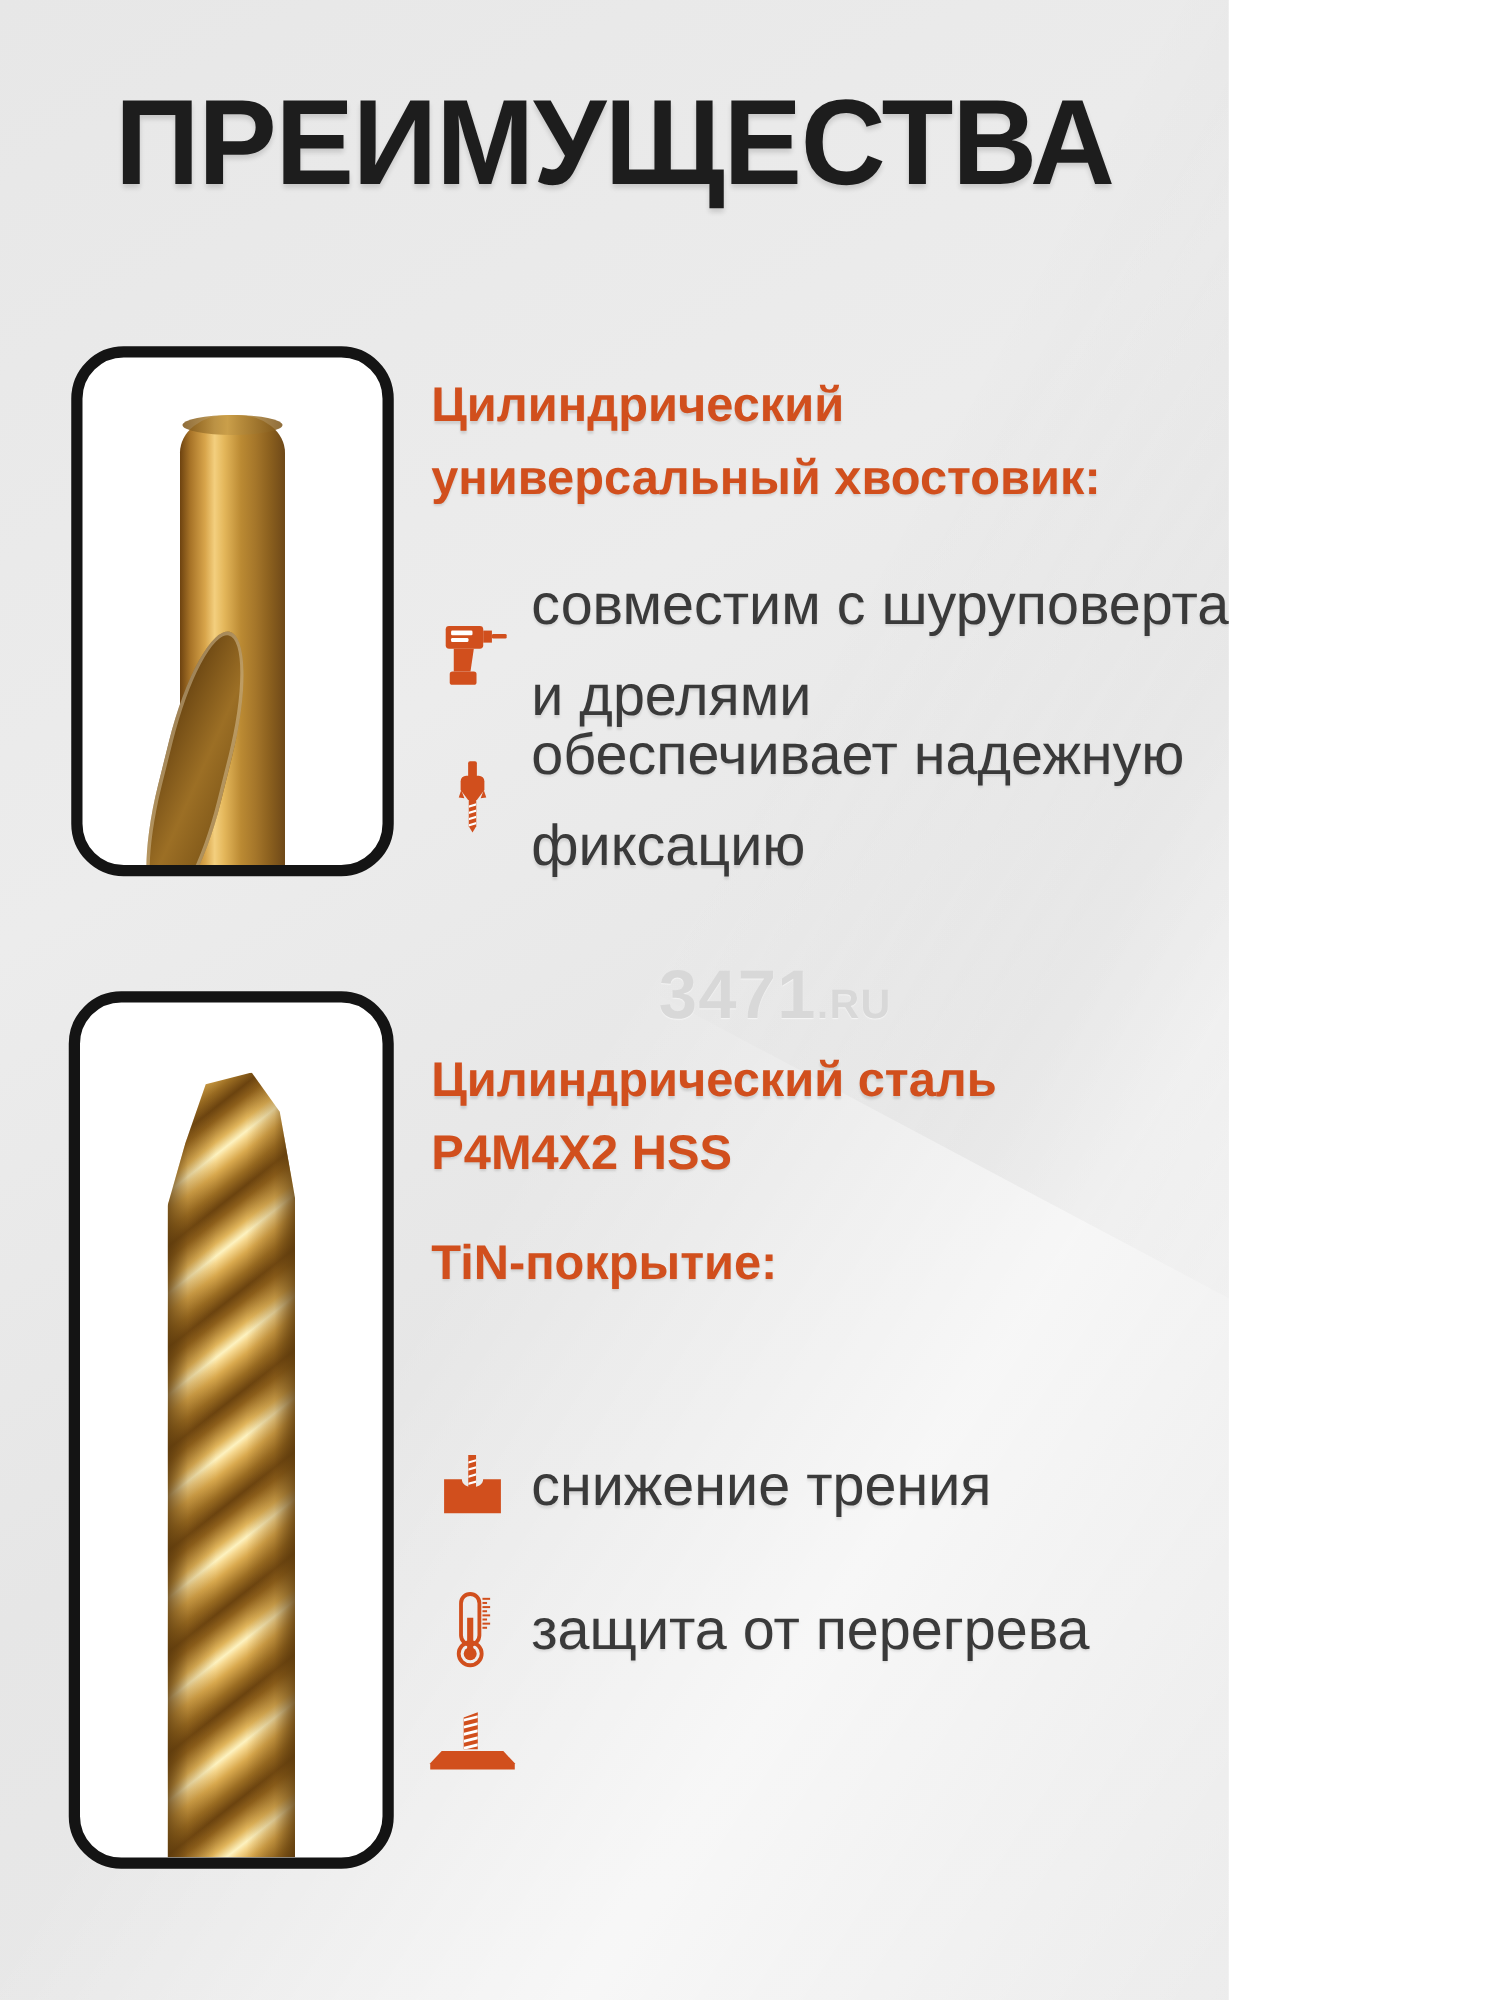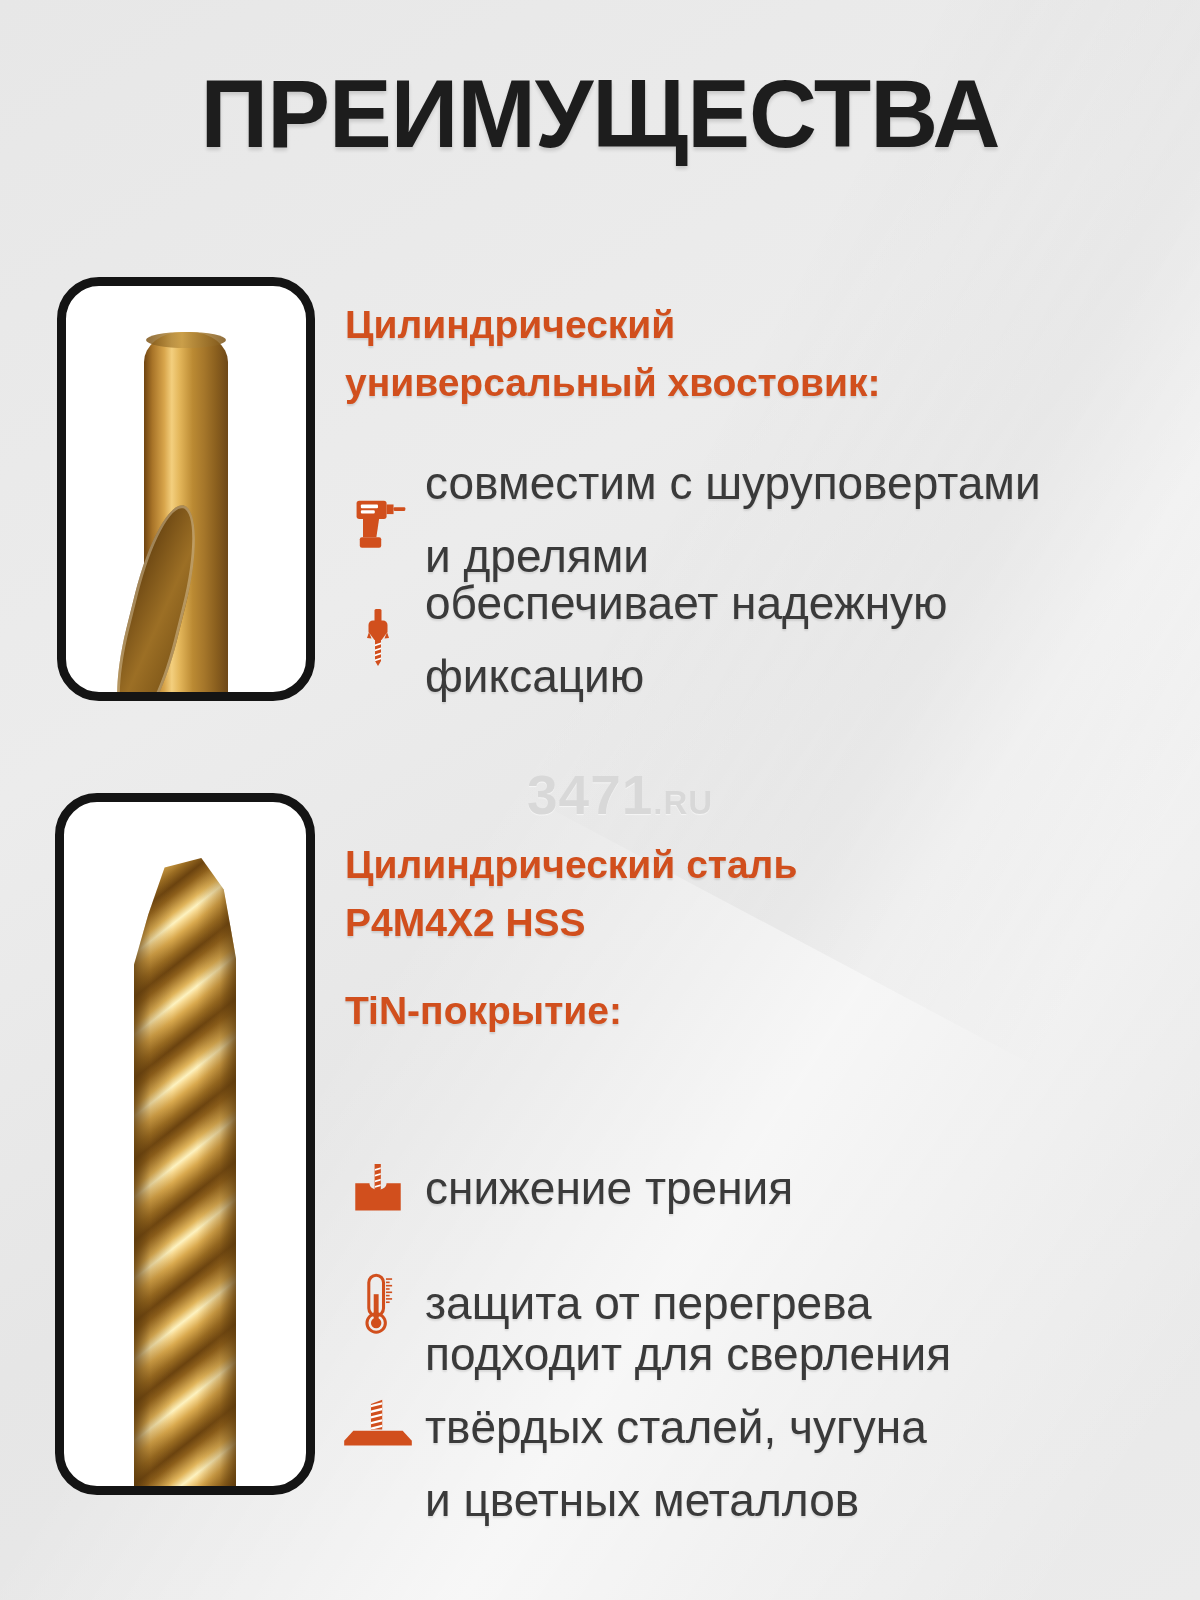--- a/index.html
+++ b/index.html
@@ -1,17 +1,17 @@
 <!DOCTYPE html>
 <html lang="ru"><head>
 <meta charset="utf-8">
 <style>
   html,body{margin:0;padding:0;}
   .page{
-    position:relative;width:1200px;height:1600px;overflow:hidden;
+    position:relative;width:983px;height:1600px;overflow:hidden;
     background:linear-gradient(150deg,#e7e7e7 0%,#ececec 35%,#e6e6e6 60%,#ebebeb 100%);
     font-family:"Liberation Sans","DejaVu Sans",sans-serif;
   }
   .streak{position:absolute;pointer-events:none;}
   .streak-a{
     left:520px;top:-300px;width:900px;height:2400px;
     transform:rotate(33deg);
     background:linear-gradient(90deg,rgba(255,255,255,0) 0%,rgba(255,255,255,.65) 45%,rgba(255,255,255,0) 100%);
   }
   .streak-b{
@@ -210,17 +210,14 @@
         <g clip-path="url(#c6)" stroke="#ffffff" stroke-width="3.2">
           <line x1="36" y1="14" x2="60" y2="8"></line>
           <line x1="36" y1="22" x2="60" y2="16"></line>
           <line x1="36" y1="30" x2="60" y2="24"></line>
           <line x1="36" y1="38" x2="60" y2="32"></line>
           <line x1="36" y1="46" x2="60" y2="40"></line>
         </g>
         <path d="M2 62 L15 48 H85 L98 62 V69 H2 Z" fill="currentColor"></path>
       </svg>
     </div>
-    <div class="b-text">подходит для сверления
-твёрдых сталей, чугуна
-и цветных металлов</div>
   </div>
 </div>
 
 </body></html>

